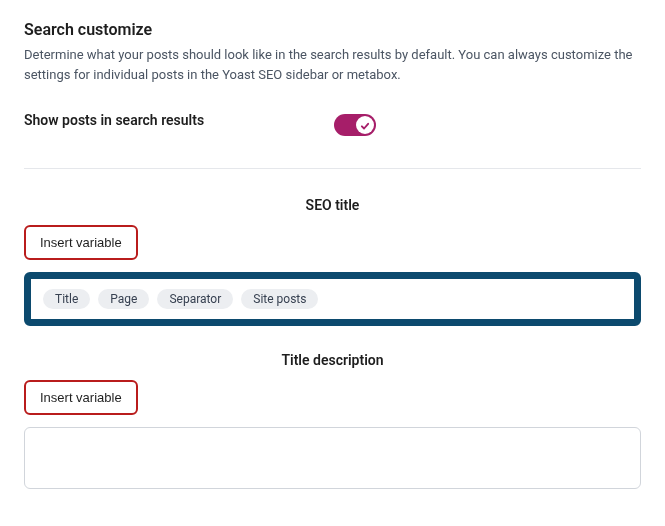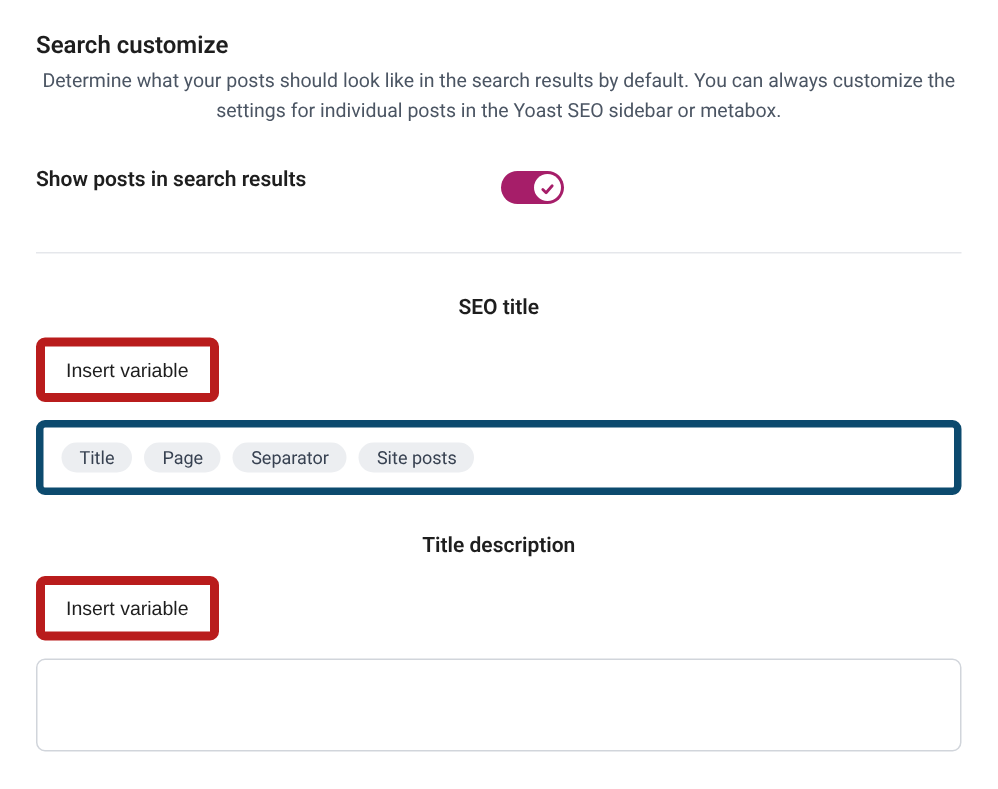--- a/index.html
+++ b/index.html
@@ -16,21 +16,20 @@
       font-size: 16px;
       font-weight: 600;
       color: #1e1e1e;
       margin: 0 0 6px 0;
     }
     .desc {
       font-size: 13px;
       color: #4b5563;
       line-height: 1.5;
       margin: 0 0 28px 0;
-      text-align: center;
     }
     .toggle-row {
       display: flex;
       align-items: center;
     }
     .toggle-left { flex: 1; max-width: 310px; padding-right: 20px; }
     .toggle-label {
       font-size: 14px;
       font-weight: 600;
       color: #1e1e1e;
@@ -73,31 +72,31 @@
     }
     .field-label {
       font-size: 14px;
       font-weight: 600;
       color: #1e1e1e;
       margin: 0 0 12px 0;
       text-align: center;
     }
     .insert-btn {
       display: inline-block;
-      border: 6px solid #b91c1c;
+      border: 2px solid #b91c1c;
       border-radius: 6px;
       background: #fff;
       font-size: 13px;
       color: #1e1e1e;
       padding: 8px 14px;
       cursor: pointer;
       margin-bottom: 12px;
     }
     .token-input {
-      border: 5px solid #0c4a6e;
+      border: 7px solid #0c4a6e;
       border-radius: 6px;
       background: #fff;
       padding: 10px 12px;
       min-height: 44px;
       display: flex;
       flex-wrap: wrap;
       gap: 8px;
       align-items: center;
     }
     .token {

